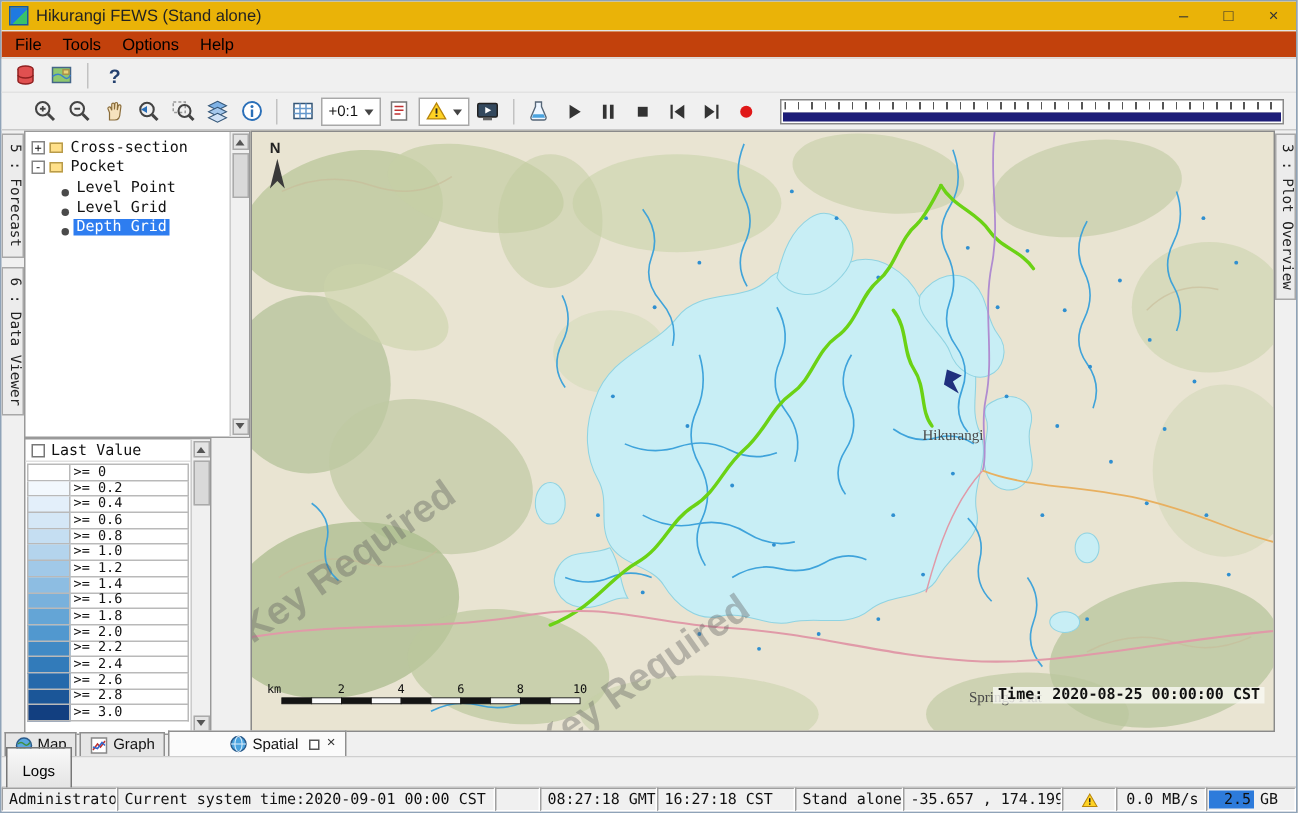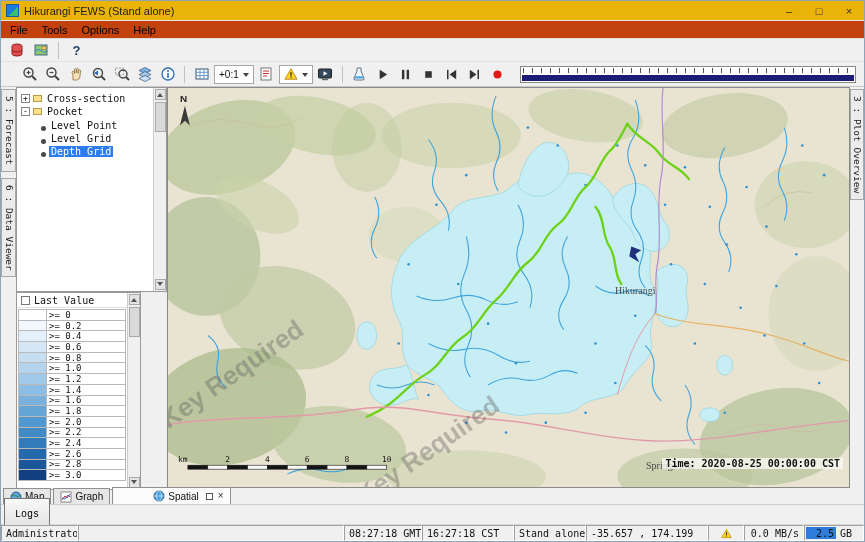--- a/index.html
+++ b/index.html
@@ -109,28 +109,28 @@
                  align-items:flex-end; gap:2px; padding-left:2px; border-bottom:1px solid #cfcfcf; }
   .btab { display:flex; align-items:center; gap:3px; height:16px; padding:0 6px;
           border:1px solid #8f8f8f; border-bottom:none; background:#e6e6e6; font-size:10px; }
   .btab.active { background:#fbfbfb; height:17px;padding-left:40px; }
   .tab-dock { width:7px; height:7px; border:1px solid #555; margin-left:4px; background:#fff; }
   .tab-close { font-size:10px; color:#333; margin-left:2px; line-height:1; }
 
   .logs-row { position:absolute; left:0; right:0; bottom:16px; height:20px; display:flex;
               align-items:center; padding-left:3px; background:#f0f0f0; border-bottom:1px solid #d8d8d8; }
   .logs-btn { height:34px; padding:0 10px; border:1px solid #777;
-              background:linear-gradient(#f8f8f8,#e0e0e0); font-size:10px;font-family:Liberation Mono, monospace; }
+              background:linear-gradient(#f8f8f8,#e0e0e0); font-size:10px; }
 
   .statusbar { position:absolute; left:0; right:0; bottom:0; height:16px; display:flex;
                font-family:"DejaVu Sans Mono", monospace; font-size:10px; background:#f0f0f0; }
   .seg { border:1px solid; border-color:#9f9f9f #fff #fff #9f9f9f; display:flex; align-items:center;
          padding:0 4px; white-space:nowrap; overflow:hidden; height:16px; flex:none; }
   .s-user{width:77px} .s-time{width:252px} .s-gap{flex:1} .s-gmt{width:78px}
-  .s-local{width:92px} .s-mode{width:72px} .s-coords{width:122px}
+  .s-local{width:92px} .s-mode{width:72px} .s-coords{width:106px}
   .s-warn{width:36px; justify-content:center}
   .s-rate{width:60px; justify-content:flex-end}
   .s-mem{width:60px; position:relative; justify-content:center}
   .mem-fill { position:absolute; left:1px; top:1px; bottom:1px; width:52%; background:#2d7bdb; }
   .mem-text { position:relative; z-index:1; }
 </style>
 </head>
 <body>
 
 <div class="window">
@@ -595,20 +595,21 @@
       <span class="tab-close">×</span>
     </div>
   </div>
 
   <div class="logs-row">
     <button class="logs-btn">Logs</button>
   </div>
 
   <div class="statusbar">
     <div class="seg s-user">Administrator</div>
+    <div class="seg s-time">Current system time:2020-09-01 00:00 CST</div>
     <div class="seg s-gap"></div>
     <div class="seg s-gmt">08:27:18 GMT</div>
     <div class="seg s-local">16:27:18 CST</div>
     <div class="seg s-mode">Stand alone</div>
     <div class="seg s-coords">-35.657 , 174.199</div>
     <div class="seg s-warn">
       <svg width="11" height="11" viewBox="0 0 16 16">
           <path d="M8,2 L15,14 H1 Z" fill="#ffd324" stroke="#b8860b"></path>
           <rect x="7.3" y="6" width="1.4" height="4" fill="#222"></rect>
           <rect x="7.3" y="11" width="1.4" height="1.4" fill="#222"></rect>

